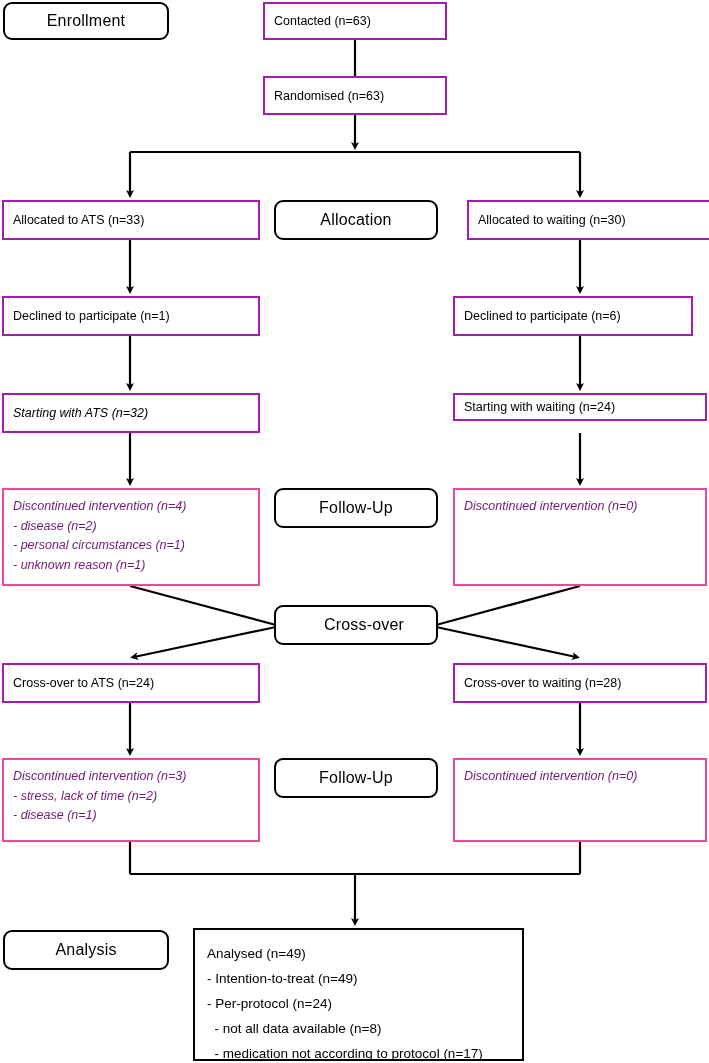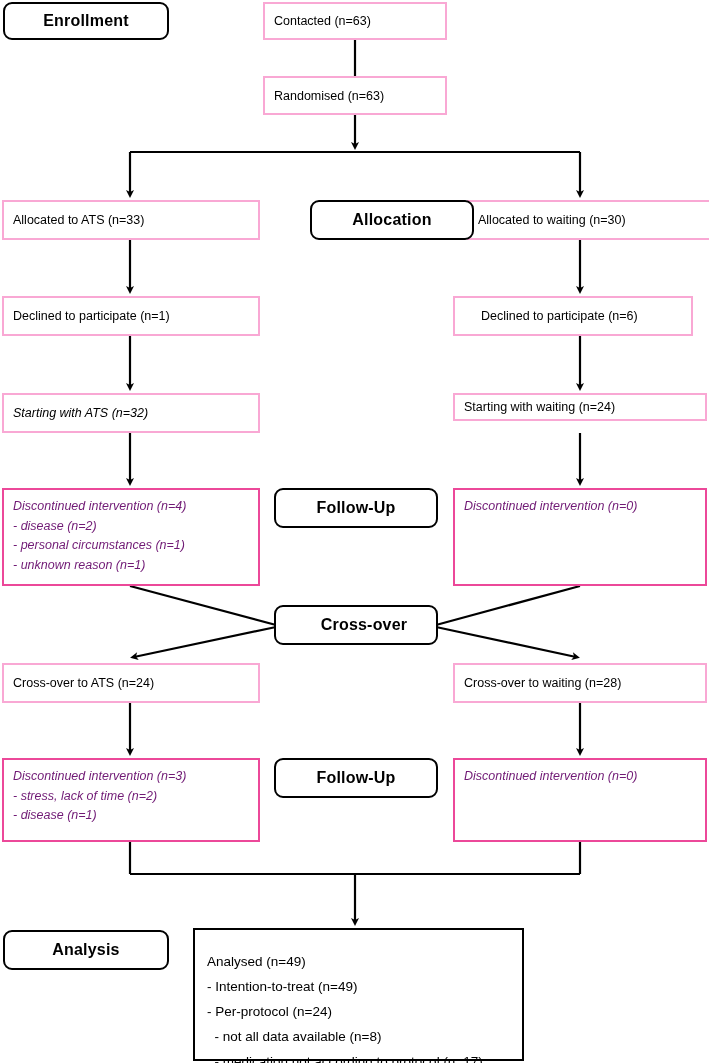--- a/index.html
+++ b/index.html
@@ -11,21 +11,21 @@
     position: relative;
     width: 709px;
     height: 1063px;
     background: #ffffff;
     font-family: "Liberation Sans", sans-serif;
     overflow: hidden;
   }
   .box {
     position: absolute;
     box-sizing: border-box;
-    border: 2px solid #f9a8d4;
+    border: 2px solid #a21caf;
     background: #ffffff;
     font-size: 12.5px;
     line-height: 20px;
     color: #000000;
   }
   .box .txt {
     display: block;
     padding: 0 9px;
     white-space: pre;
   }
@@ -36,21 +36,21 @@
   .stage {
     position: absolute;
     box-sizing: border-box;
     border: 2.5px solid #000000;
     border-radius: 9px;
     background: #ffffff;
     display: flex;
     align-items: center;
     justify-content: center;
     font-size: 16px;
-    font-weight: bold;
+    font-weight: normal;
     letter-spacing: 0.2px;
     color: #000000;
     z-index: 3;
   }
   .multiline {
     position: absolute;
     box-sizing: border-box;
     border: 2px solid #ec4899;
     background: #ffffff;
     font-size: 12.5px;
@@ -63,21 +63,21 @@
     line-height: 19.5px;
     white-space: pre;
   }
   .bigbox {
     position: absolute;
     box-sizing: border-box;
     border: 2px solid #000000;
     background: #ffffff;
     font-size: 13.5px;
     color: #000000;
-    padding: 19px 12px 0 12px;
+    padding: 11px 12px 0 12px;
   }
   .bigbox .ln {
     display: block;
     line-height: 25px;
     white-space: pre;
   }
   svg.wires {
     position: absolute;
     left: 0;
     top: 0;
@@ -132,21 +132,21 @@
       <line x1="130" y1="874" x2="580" y2="874"></line>
 
       <line x1="355" y1="874" x2="355" y2="922" marker-end="url(#arr)"></line>
     </g>
   </svg>
 
   <div class="stage" style="left:3px; top:2px; width:166px; height:38px;">
     <span>Enrollment</span>
   </div>
 
-  <div class="stage" style="left:274px; top:200px; width:164px; height:40px;margin-left:36px;">
+  <div class="stage" style="left:274px; top:200px; width:164px; height:40px;">
     <span>Allocation</span>
   </div>
 
   <div class="stage" style="left:274px; top:488px; width:164px; height:40px;">
     <span>Follow-Up</span>
   </div>
 
   <div class="stage" style="left:274px; top:605px; width:164px; height:40px;padding-left:16px;">
     <span>Cross-over</span>
   </div>
@@ -172,21 +172,21 @@
   </div>
 
   <div class="box center-v" style="left:467px; top:200px; width:254px; height:40px;">
     <span class="txt">Allocated to waiting (n=30)</span>
   </div>
 
   <div class="box center-v" style="left:2px; top:296px; width:258px; height:40px;">
     <span class="txt">Declined to participate (n=1)</span>
   </div>
 
-  <div class="box center-v" style="left:453px; top:296px; width:240px; height:40px;padding-left:17px;">
+  <div class="box center-v" style="left:453px; top:296px; width:240px; height:40px;">
     <span class="txt">Declined to participate (n=6)</span>
   </div>
 
   <div class="box center-v" style="left:2px; top:393px; width:258px; height:40px;font-style:italic;">
     <span class="txt">Starting with ATS (n=32)</span>
   </div>
 
   <div class="box center-v" style="left:453px; top:393px; width:254px; height:28px;">
     <span class="txt">Starting with waiting (n=24)</span>
   </div>

